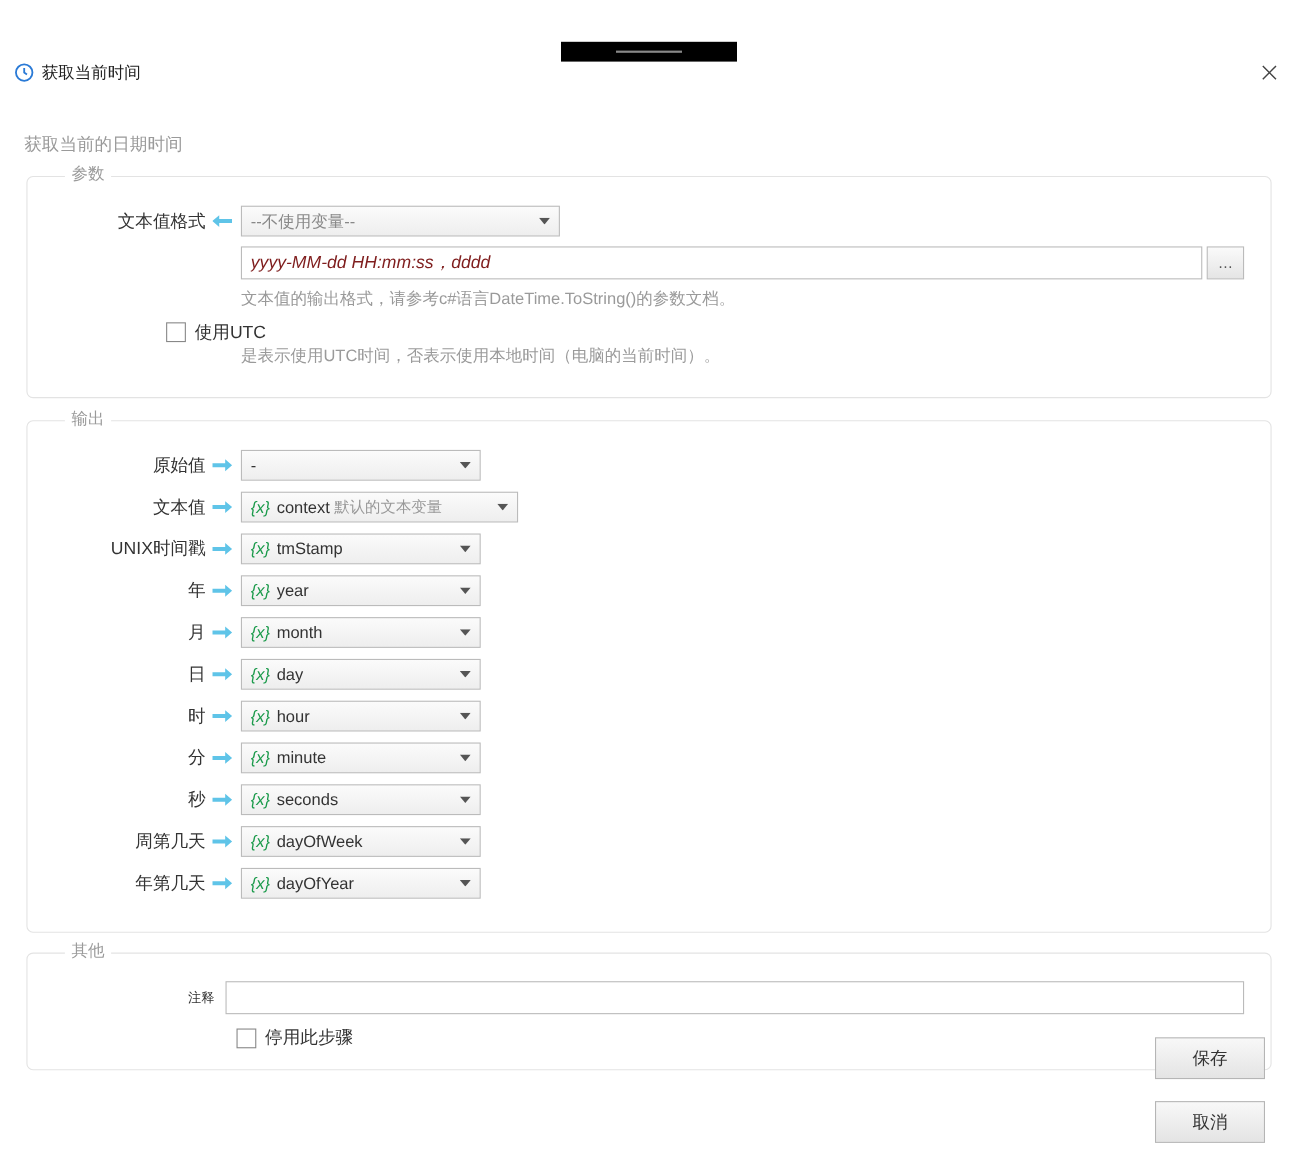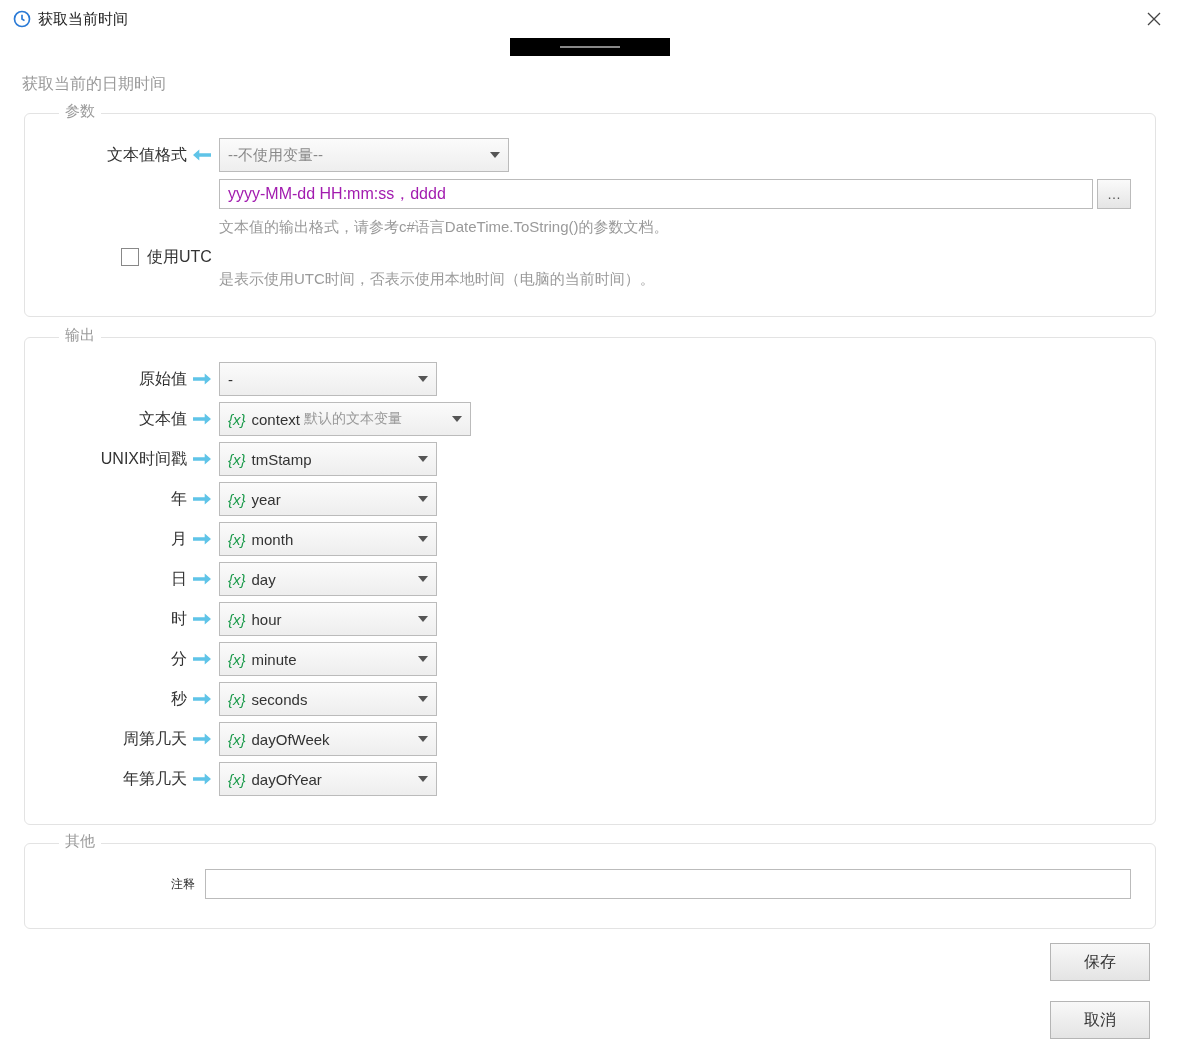--- a/index.html
+++ b/index.html
@@ -11,20 +11,21 @@
       width: 1180px;
       height: 1057px;
       overflow: hidden;
     }
     .titlebar {
       display: flex;
       align-items: center;
       padding: 6px 12px;
       height: 38px;
       position: relative;
+      margin-top: 47px;
     }
     .titlebar .title-icon {
       width: 20px; height: 20px;
       margin-right: 6px;
       display: inline-flex;
       align-items: center;
       justify-content: center;
     }
     .titlebar .title-text {
       font-size: 15px;
@@ -97,21 +98,21 @@
       margin: 0 6px 0 4px;
     }
     .arrow svg { width: 18px; height: 14px; }
     .content-col { flex: 1; display: flex; align-items: center; }
     .dropdown {
       background: linear-gradient(#fbfbfb, #eee);
       border: 1px solid #bbb;
       height: 28px;
       display: inline-flex;
       align-items: center;
-      padding: 16px 8px;
+      padding: 3px 8px;
       position: relative;
       cursor: pointer;
       font-size: 15px;
       color: #333;
     }
     .dropdown.wide { width: 290px; color: #888; }
     .dropdown .chev {
       position: absolute;
       right: 8px;
       top: 50%;
@@ -130,21 +131,22 @@
       color: #999;
       font-size: 14px;
       margin-left: 4px;
     }
     .text-input {
       flex: 1;
       height: 30px;
       border: 1px solid #bbb;
       padding: 0 8px;
       font-size: 16px;
-      color: #a21caf;
+      color: #7f1d1d;
+      font-style: italic;
     }
     .ellips-btn {
       width: 34px;
       height: 30px;
       background: linear-gradient(#fafafa,#e5e5e5);
       border: 1px solid #bbb;
       margin-left: 4px;
       display: flex;
       align-items: center;
       justify-content: center;
@@ -152,21 +154,21 @@
       color: #555;
     }
     .helptext {
       color: #9a9a9a;
       font-size: 15px;
       margin-left: 170px;
       margin-bottom: 8px;
       line-height: 1.5;
     }
     .checkbox-row {
-      margin-left: 72px;
+      margin-left: 102px;
       display: flex;
       align-items: center;
       gap: 8px;
     }
     .checkbox-box {
       width: 18px; height: 18px;
       border: 1px solid #888;
       background: #fff;
       cursor: pointer;
     }
@@ -453,18 +455,22 @@
   </div>
 
 <div class="panel other-area">
   <div class="panel-legend">其他</div>
 
   <div class="row">
     <div class="other-label">注释</div>
     <input class="text-input" value="" style="">
   </div>
 
+  <div class="checkbox-row" style="margin-left:166px;">
+    <div class="checkbox-box"></div>
+    <span style="font-size:16px;">停用此步骤</span>
+  </div>
 </div>
 
 <div class="footer">
   <div class="btn">保存</div>
   <div class="btn">取消</div>
 </div>
 
 </body></html>

